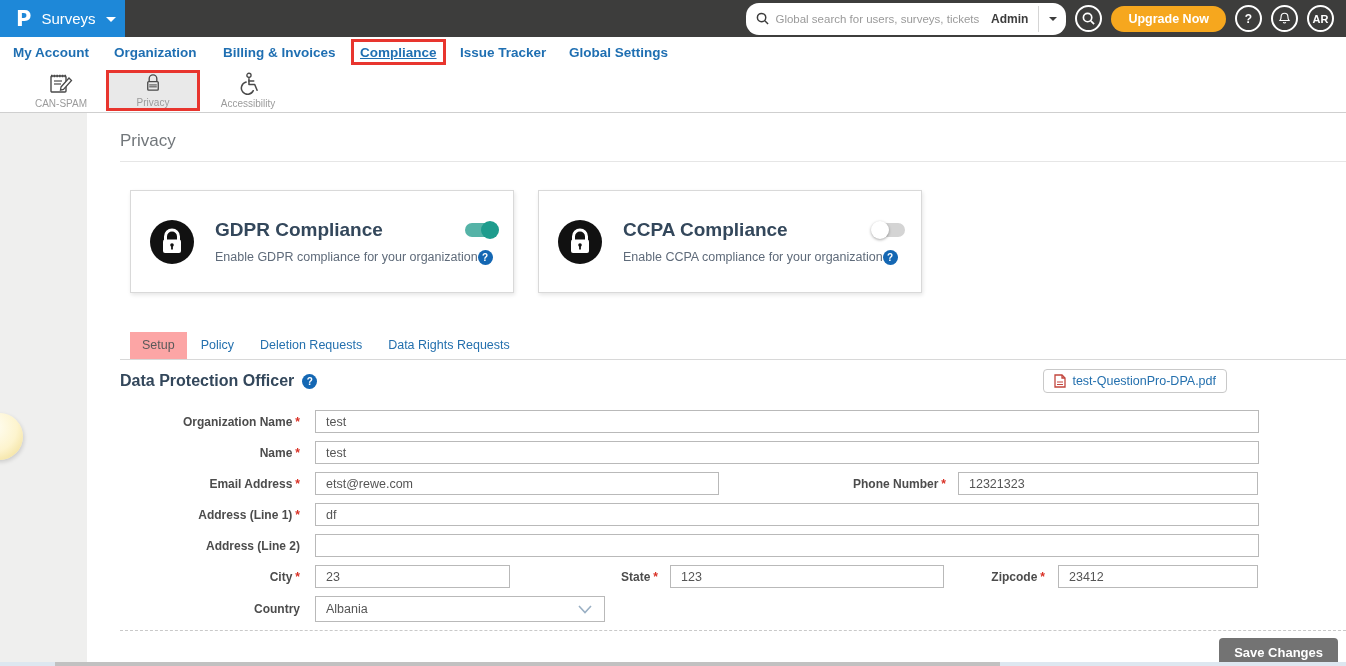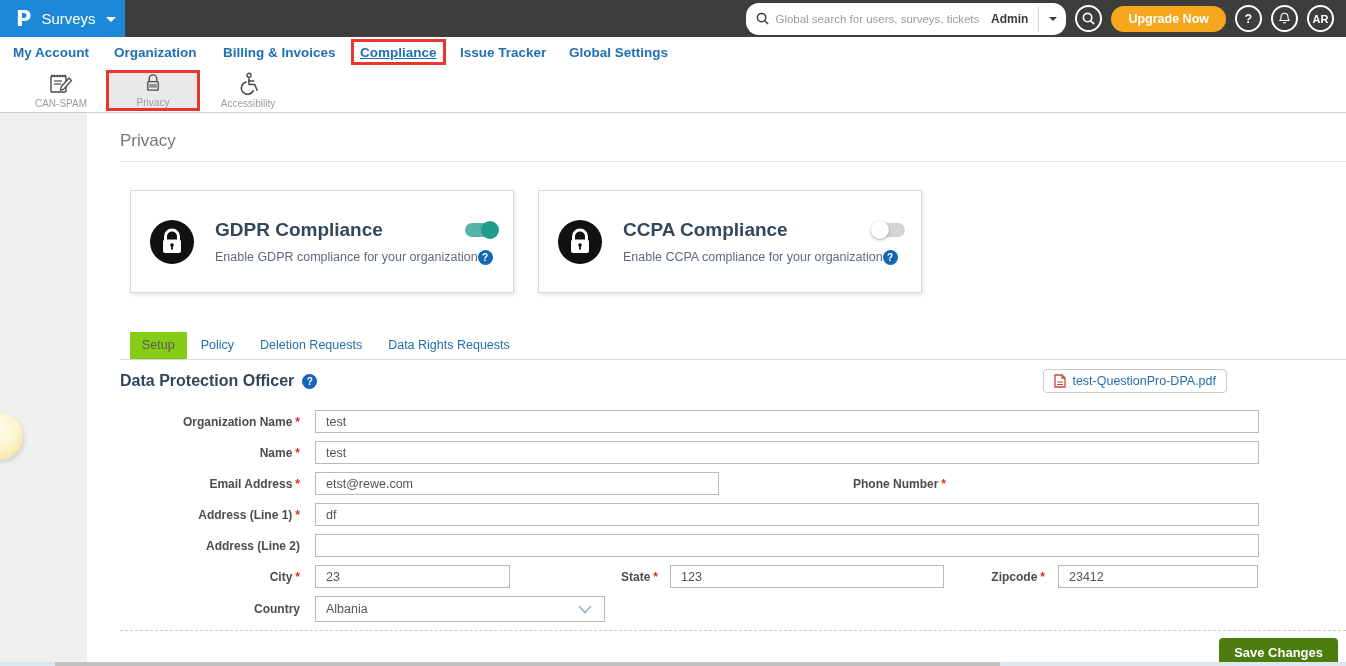--- a/index.html
+++ b/index.html
@@ -51,21 +51,21 @@
   .toggle { width:32px; height:14px; border-radius:7px; position:relative; cursor:pointer; flex:none; }
   .toggle.on { background:#55b3a7; }
   .toggle.on .knob { position:absolute; right:-2px; top:-2px; width:18px; height:18px; border-radius:50%; background:#1e9c8d; }
   .toggle.off { background:#d4d4d4; }
   .toggle.off .knob { position:absolute; left:-2px; top:-2px; width:18px; height:18px; border-radius:50%; background:#fff; box-shadow:0 1px 3px rgba(0,0,0,.35); }
   .help-dot { width:15px; height:15px; border-radius:50%; background:#1467b3; color:#fff; font-size:10px; font-weight:bold; display:inline-flex; align-items:center; justify-content:center; flex:none; cursor:pointer; }
 
   
   .tabs-row { margin-top:39px; border-bottom:1px solid #d8d8d8; display:flex; gap:2px; padding-left:10px; }
   .tab { font-size:12.5px; color:#2470ae; padding:6px 12px 7px; cursor:pointer; white-space:nowrap; }
-  .tab.active { background:#84cc16; color:#5a5a5a; }
+  .tab.active { background:#fca5a5; color:#5a5a5a; }
 
   
   .section-header { margin-top:9px; display:flex; align-items:center; justify-content:space-between; padding-right:119px; }
   .section-title-wrap { display:flex; align-items:center; gap:8px; }
   .section-title { font-size:16px; font-weight:bold; color:#33475b; }
   .pdf-chip { display:flex; align-items:center; gap:6px; border:1px solid #c9c9c9; border-radius:4px; padding:4px 10px; cursor:pointer; background:#fff; }
   .pdf-chip span { font-size:12.5px; color:#2470ae; }
 
   
   .form { margin-top:17px; }
@@ -80,21 +80,21 @@
   .w-city { width:195px; }
   .lbl-state { width:148px; text-align:right; margin-right:12px; }
   .w-state { width:274px; }
   .lbl-zip { width:101px; text-align:right; margin-right:13px; }
   .w-zip { width:200px; }
   .country-select { width:290px; height:26px; border:1px solid #b9b9b9; display:flex; align-items:center; justify-content:space-between; padding:0 12px 0 10px; cursor:pointer; background:#fff; }
   .country-select span { font-size:12.5px; color:#555; }
 
   .dashed-sep { margin-top:5px; border-top:1px dashed #c9c9c9; }
   .save-row { display:flex; justify-content:flex-end; margin-top:7px; padding-right:8px; }
-  .save-btn { background:#4d7c0f; color:#fff; border:none; border-radius:4px; height:28px; padding:0 15px; font-size:13px; font-weight:bold; cursor:pointer; font-family:"Liberation Sans", sans-serif; }
+  .save-btn { background:#737373; color:#fff; border:none; border-radius:4px; height:28px; padding:0 15px; font-size:13px; font-weight:bold; cursor:pointer; font-family:"Liberation Sans", sans-serif; }
 
   
   .feedback-orb { position:absolute; left:-24px; top:413px; width:47px; height:47px; border-radius:50%; background:radial-gradient(circle at 35% 30%, #fffef5, #fdf4ce 55%, #eed98a); box-shadow:1px 2px 4px rgba(0,0,0,.15); z-index:20; cursor:pointer; }
   .hscrollbar { position:absolute; left:0; bottom:0; width:1346px; height:4px; background:#dde7f0; z-index:30; }
   .hscroll-thumb { position:absolute; left:55px; top:0; width:945px; height:4px; background:#c1c1c1; cursor:pointer; }
 </style>
 </head>
 <body>
 
 <div class="topbar">
@@ -268,20 +268,21 @@
       <input class="f-input w-full" type="text" value="test" style="">
     </div>
     <div class="f-row">
       <label class="f-label"><span>Name</span><span class="req">*</span></label>
       <input class="f-input w-full" type="text" value="test" style="">
     </div>
     <div class="f-row">
       <label class="f-label"><span>Email Address</span><span class="req">*</span></label>
       <input class="f-input w-email" type="text" value="etst@rewe.com" style="">
       <label class="f-label lbl-phone"><span>Phone Number</span><span class="req">*</span></label>
+      <input class="f-input w-phone" type="text" value="12321323" style="">
     </div>
     <div class="f-row">
       <label class="f-label"><span>Address (Line 1)</span><span class="req">*</span></label>
       <input class="f-input w-full" type="text" value="df" style="">
     </div>
     <div class="f-row">
       <label class="f-label"><span>Address (Line 2)</span></label>
       <input class="f-input w-full" type="text" value="" style="">
     </div>
     <div class="f-row">

